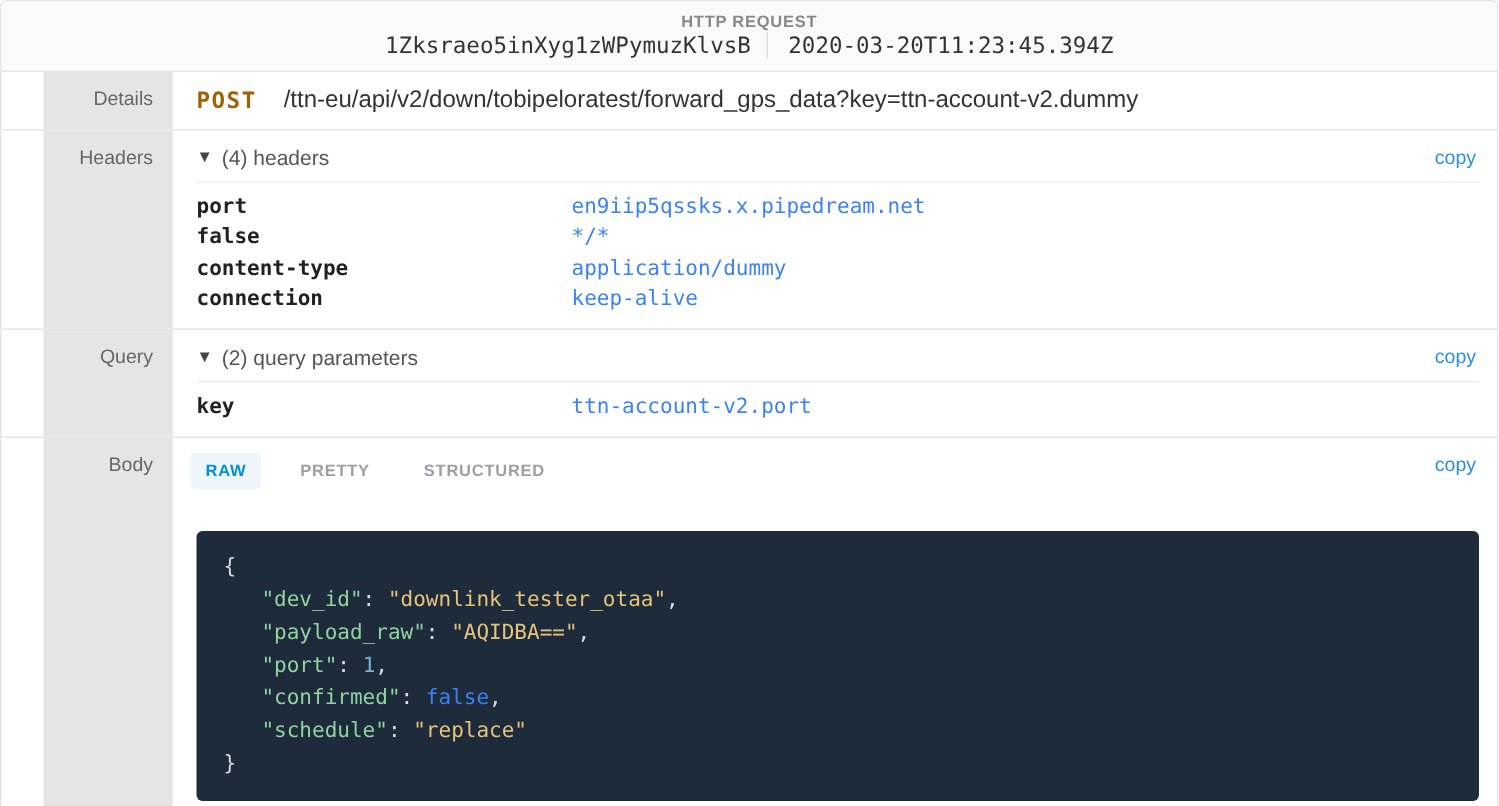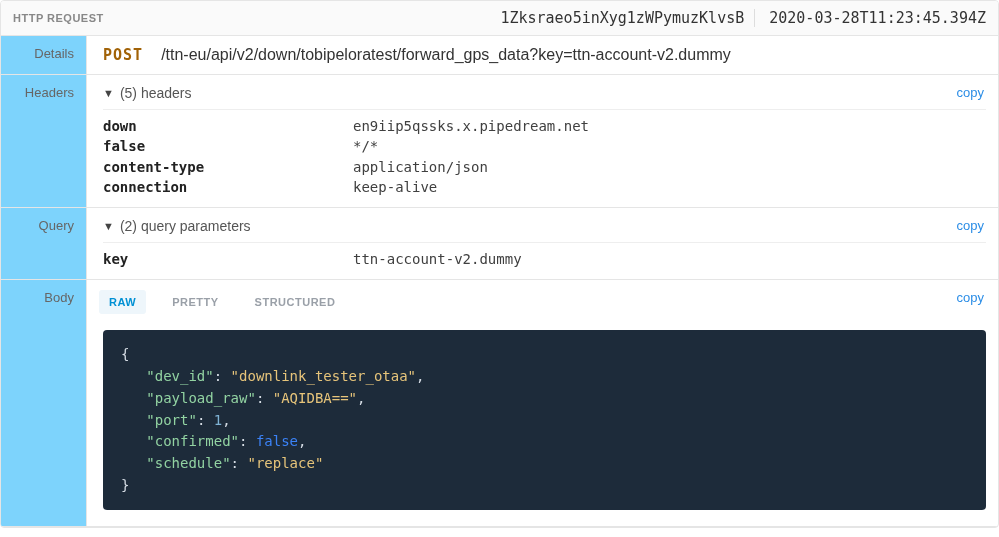--- a/index.html
+++ b/index.html
@@ -1,109 +1,109 @@
 <!DOCTYPE html>
 <html><head>
 <meta charset="utf-8">
 <style>
 * { box-sizing: border-box; margin: 0; padding: 0; }
 body { font-family: -apple-system, BlinkMacSystemFont, "Segoe UI", Helvetica, Arial, sans-serif; font-size: 14px; background: #fff; color: #333; }
 .container { width: 999px; border: 1px solid #e5e5e5; border-radius: 4px; overflow: hidden; }
-.header { display: flex; justify-content: space-between; align-items: center; padding: 8px 12px; border-bottom: 1px solid #e5e5e5; background: #fafafa; }
+.header { display: flex; justify-content: space-between; align-items: center; padding: 8px 12px; border-bottom: 1px solid #e5e5e5; background: #fafafa; flex-direction: column; }
 .header-title { font-size: 11px; font-weight: 600; color: #888; letter-spacing: 0.5px; }
 .header-right { display: flex; gap: 14px; align-items: center; font-family: ui-monospace, Menlo, Monaco, monospace; font-size: 15px; color: #333; }
 .header-id { border-right: 1px solid #ddd; padding-right: 10px; }
 .row { display: flex; border-bottom: 1px solid #e5e5e5; }
-.row-label { width: 86px; min-width: 86px; padding: 10px 12px 10px 0; text-align: right; font-size: 13px; color: #666; border-right: 1px solid #e5e5e5; background: #7dd3fc; }
+.row-label { width: 86px; min-width: 86px; padding: 10px 12px 10px 0; text-align: right; font-size: 13px; color: #666; border-right: 1px solid #e5e5e5; background: #e5e5e5; margin-left: 28px; }
 .row-content { flex: 1; padding: 10px 12px 10px 16px; position: relative; }
 .details-line { display: flex; align-items: center; gap: 18px; }
 .method { color: #a16207; font-weight: 700; font-family: ui-monospace, Menlo, Monaco, monospace; letter-spacing: 1px; font-size: 15px; }
 .path { font-family: -apple-system, sans-serif; font-size: 16px; color: #333; }
 .section-header { display: flex; align-items: center; gap: 6px; font-size: 14px; color: #555; cursor: pointer; }
 .disclosure { font-size: 11px; color: #444; }
 .copy-link { position: absolute; right: 14px; top: 10px; color: #2b8de6; font-size: 13px; cursor: pointer; }
 .kv-table { margin-top: 8px; border-top: 1px solid #eee; padding-top: 6px; }
 .kv-row { display: flex; font-family: ui-monospace, Menlo, Monaco, monospace; font-size: 14px; line-height: 1.45; }
 .kv-key { width: 250px; font-weight: 700; color: #222; }
-.kv-val { color: #404040; flex: 1; }
-.tabs { display: flex; gap: 16px; align-items: center; margin-bottom: 16px; margin-left: -4px; }
+.kv-val { color: #3b82f6; flex: 1; }
+.tabs { display: flex; gap: 16px; align-items: center; margin-bottom: 28px; margin-left: -4px; }
 .tab { font-size: 11px; font-weight: 700; letter-spacing: 0.5px; color: #9aa0a8; padding: 6px 10px; cursor: pointer; }
 .tab.active { color: #0090d4; background: #eef6fb; border-radius: 3px; }
 .code-block { background: #1d2b3a; color: #d6dde5; font-family: ui-monospace, Menlo, Monaco, monospace; font-size: 14px; padding: 14px 18px; border-radius: 4px; line-height: 1.55; white-space: pre; }
 .tok-k { color: #92d3a2; }
 .tok-s { color: #e6c47a; }
 .tok-n { color: #7fb3d5; }
 .tok-b { color: #3b82f6; }
 .tok-p { color: #d6dde5; }
 .body-row .row-content { padding-bottom: 16px; }
 </style>
 </head>
 <body>
 
 <div class="container">
 
   <div class="header">
     <div class="header-title">HTTP REQUEST</div>
     <div class="header-right">
       <span class="header-id">1Zksraeo5inXyg1zWPymuzKlvsB</span>
-      <span>2020-03-28T11:23:45.394Z</span>
+      <span>2020-03-20T11:23:45.394Z</span>
     </div>
   </div>
 
   <div class="row">
     <div class="row-label">Details</div>
     <div class="row-content">
       <div class="details-line">
         <span class="method">POST</span>
         <span class="path">/ttn-eu/api/v2/down/tobipeloratest/forward_gps_data?key=ttn-account-v2.dummy</span>
       </div>
     </div>
   </div>
 
   <div class="row">
     <div class="row-label">Headers</div>
     <div class="row-content">
       <span class="copy-link">copy</span>
       <div class="section-header">
         <span class="disclosure">▼</span>
-        <span>(5) headers</span>
+        <span>(4) headers</span>
       </div>
       <div class="kv-table" id="headers-kv">
           <div class="kv-row">
-            <div class="kv-key">down</div>
+            <div class="kv-key">port</div>
             <div class="kv-val">en9iip5qssks.x.pipedream.net</div>
           </div>
           <div class="kv-row">
             <div class="kv-key">false</div>
             <div class="kv-val">*/*</div>
           </div>
           <div class="kv-row">
             <div class="kv-key">content-type</div>
-            <div class="kv-val">application/json</div>
+            <div class="kv-val">application/dummy</div>
           </div>
           <div class="kv-row">
             <div class="kv-key">connection</div>
             <div class="kv-val">keep-alive</div>
           </div>
         </div>
     </div>
   </div>
 
   <div class="row">
     <div class="row-label">Query</div>
     <div class="row-content">
       <span class="copy-link">copy</span>
       <div class="section-header">
         <span class="disclosure">▼</span>
         <span>(2) query parameters</span>
       </div>
       <div class="kv-table" id="query-kv">
           <div class="kv-row">
             <div class="kv-key">key</div>
-            <div class="kv-val">ttn-account-v2.dummy</div>
+            <div class="kv-val">ttn-account-v2.port</div>
           </div>
         </div>
     </div>
   </div>
 
   <div class="row body-row">
     <div class="row-label">Body</div>
     <div class="row-content">
       <span class="copy-link">copy</span>
       <div class="tabs">

